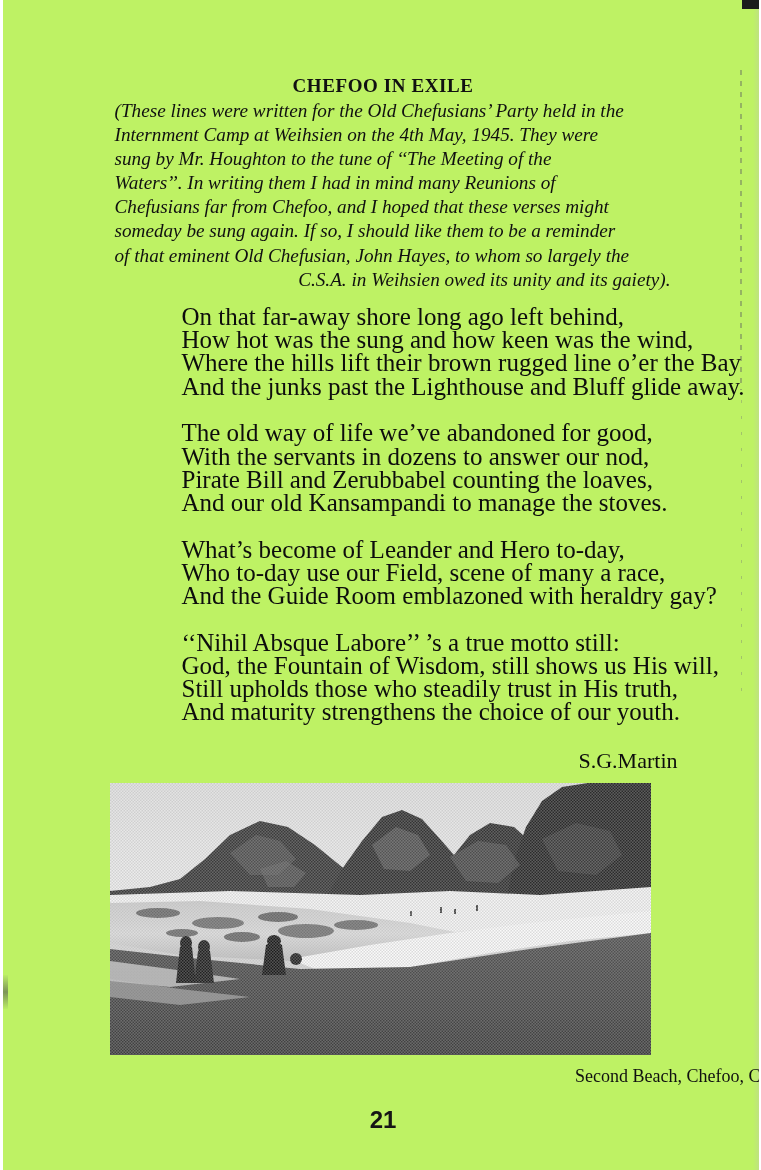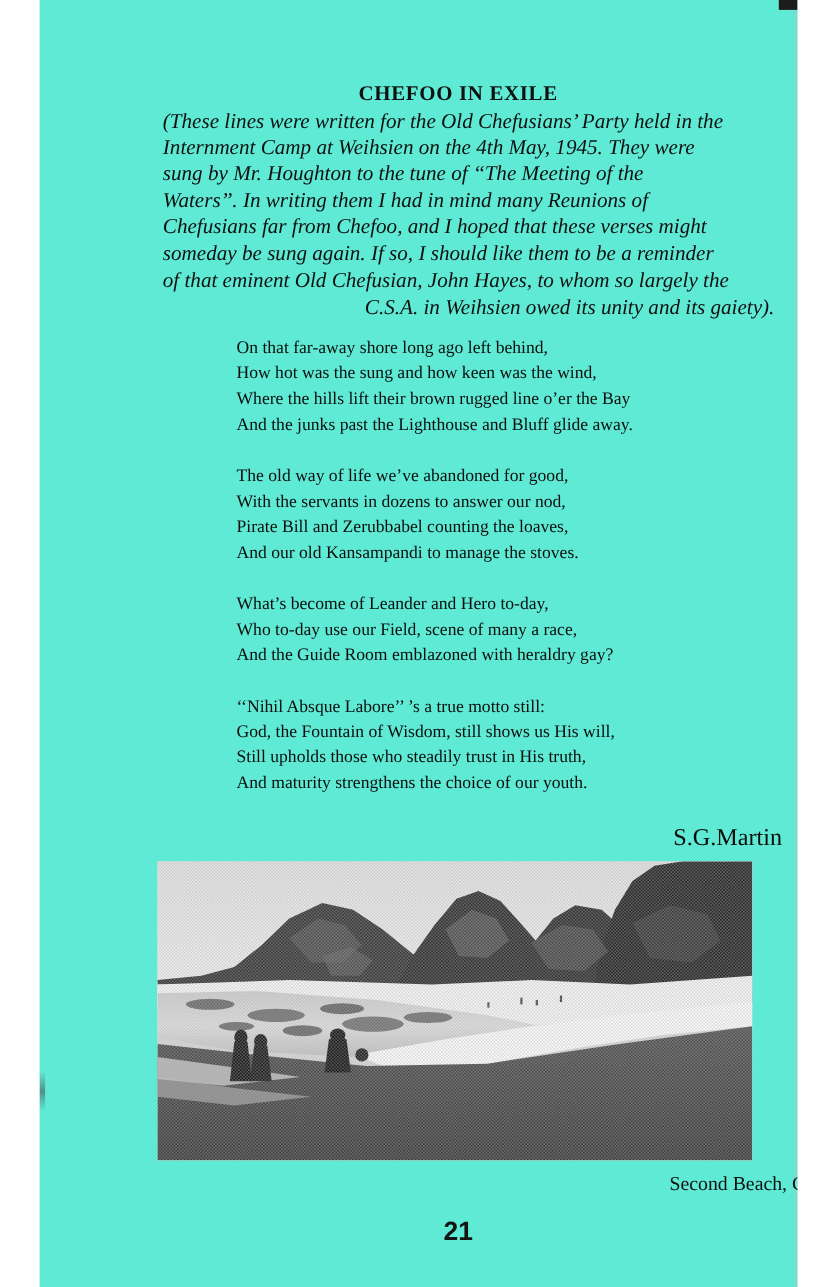--- a/index.html
+++ b/index.html
@@ -7,24 +7,24 @@
     margin: 0;
     padding: 0;
     background: #ffffff;
   }
   body {
     font-family: "Liberation Serif", "DejaVu Serif", serif;
     color: #0a0a0a;
   }
   .page {
     position: relative;
-    width: 689px;
+    width: 756px;
     height: 1170px;
     margin: 0 auto;
-    background: #5eead4;
+    background: #bef264;
     overflow: hidden;
   }
 
   
   .scan-line-right {
     position: absolute;
     left: 737px;
     top: 70px;
     width: 2px;
     height: 320px;
@@ -98,21 +98,21 @@
   }
   .intro .last-line { text-align: right; }
 
   .poem {
     position: absolute;
     left: 179px;
     top: 305px;
     width: 530px;
   }
   .stanza {
-    font-size: 16px;
+    font-size: 25px;
     line-height: 23.2px;
     margin-bottom: 23.5px;
     color: #0d0d0d;
     white-space: nowrap;
   }
   .stanza:last-of-type { margin-bottom: 0; }
 
   .byline {
     position: absolute;
     left: 179px;

